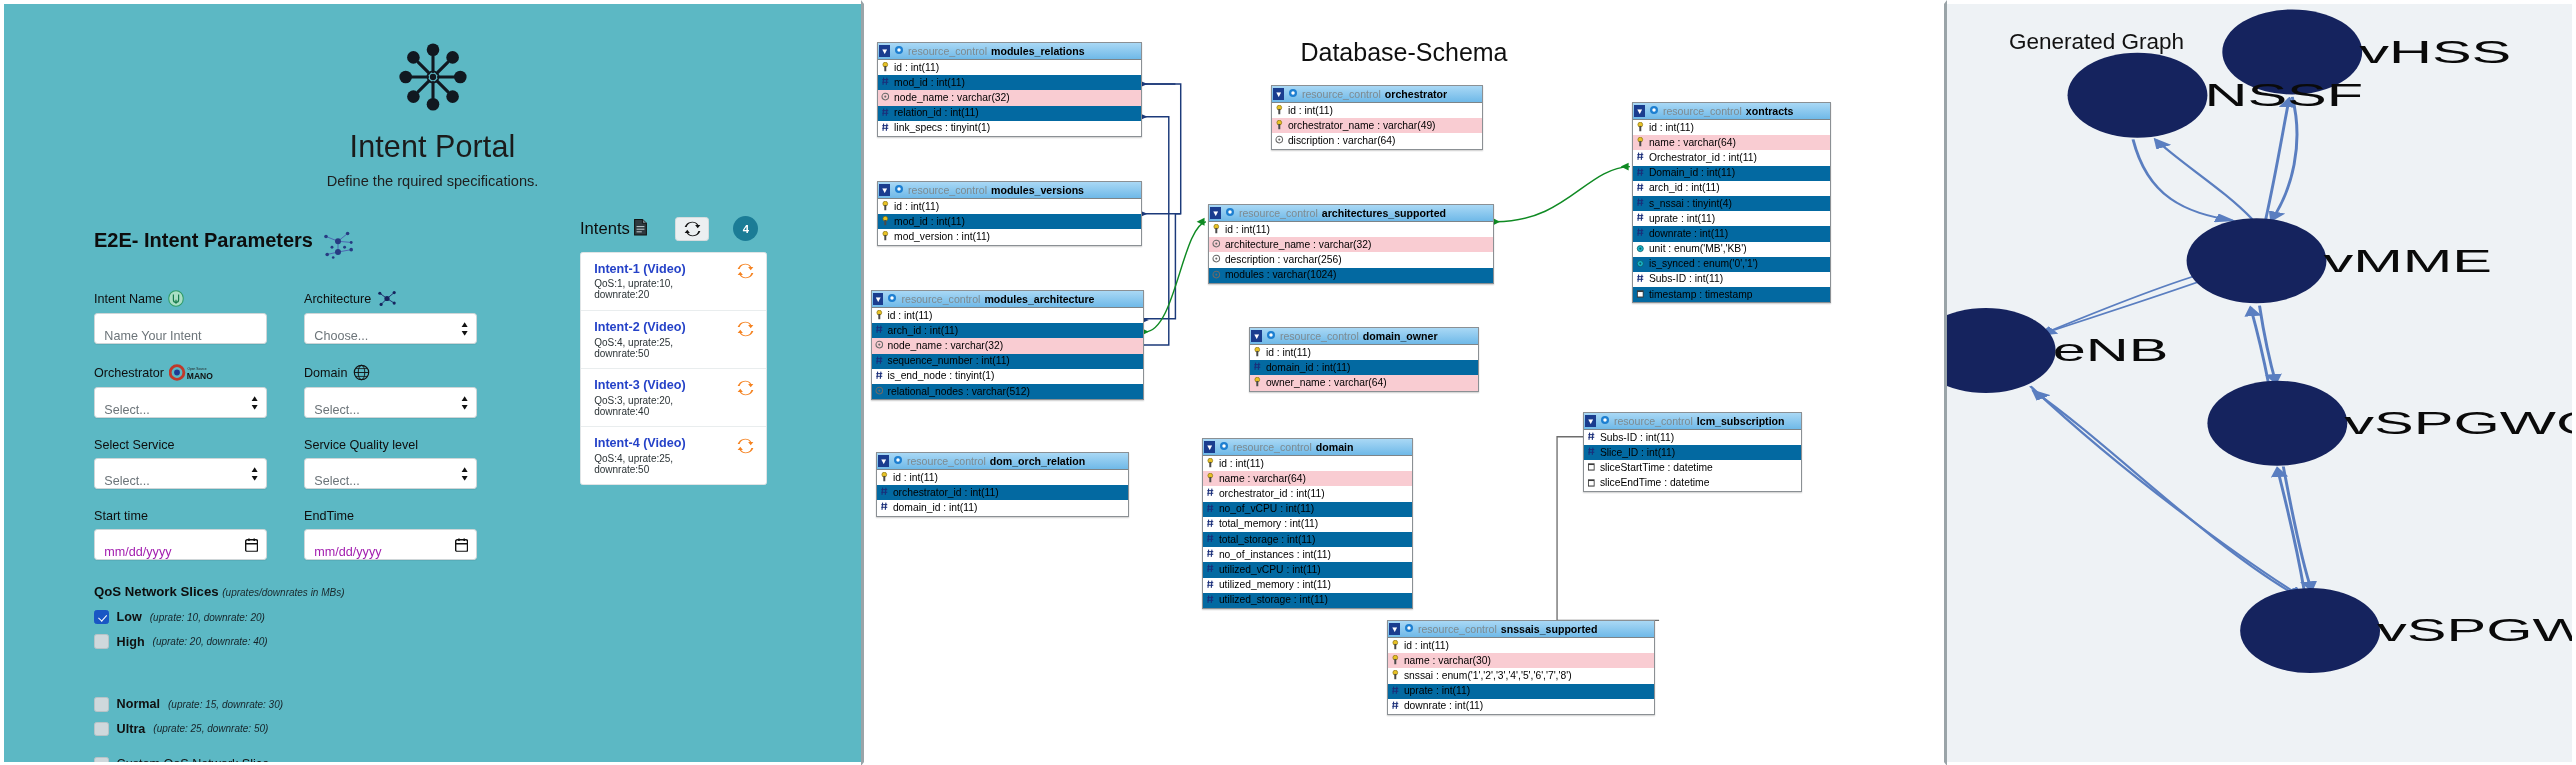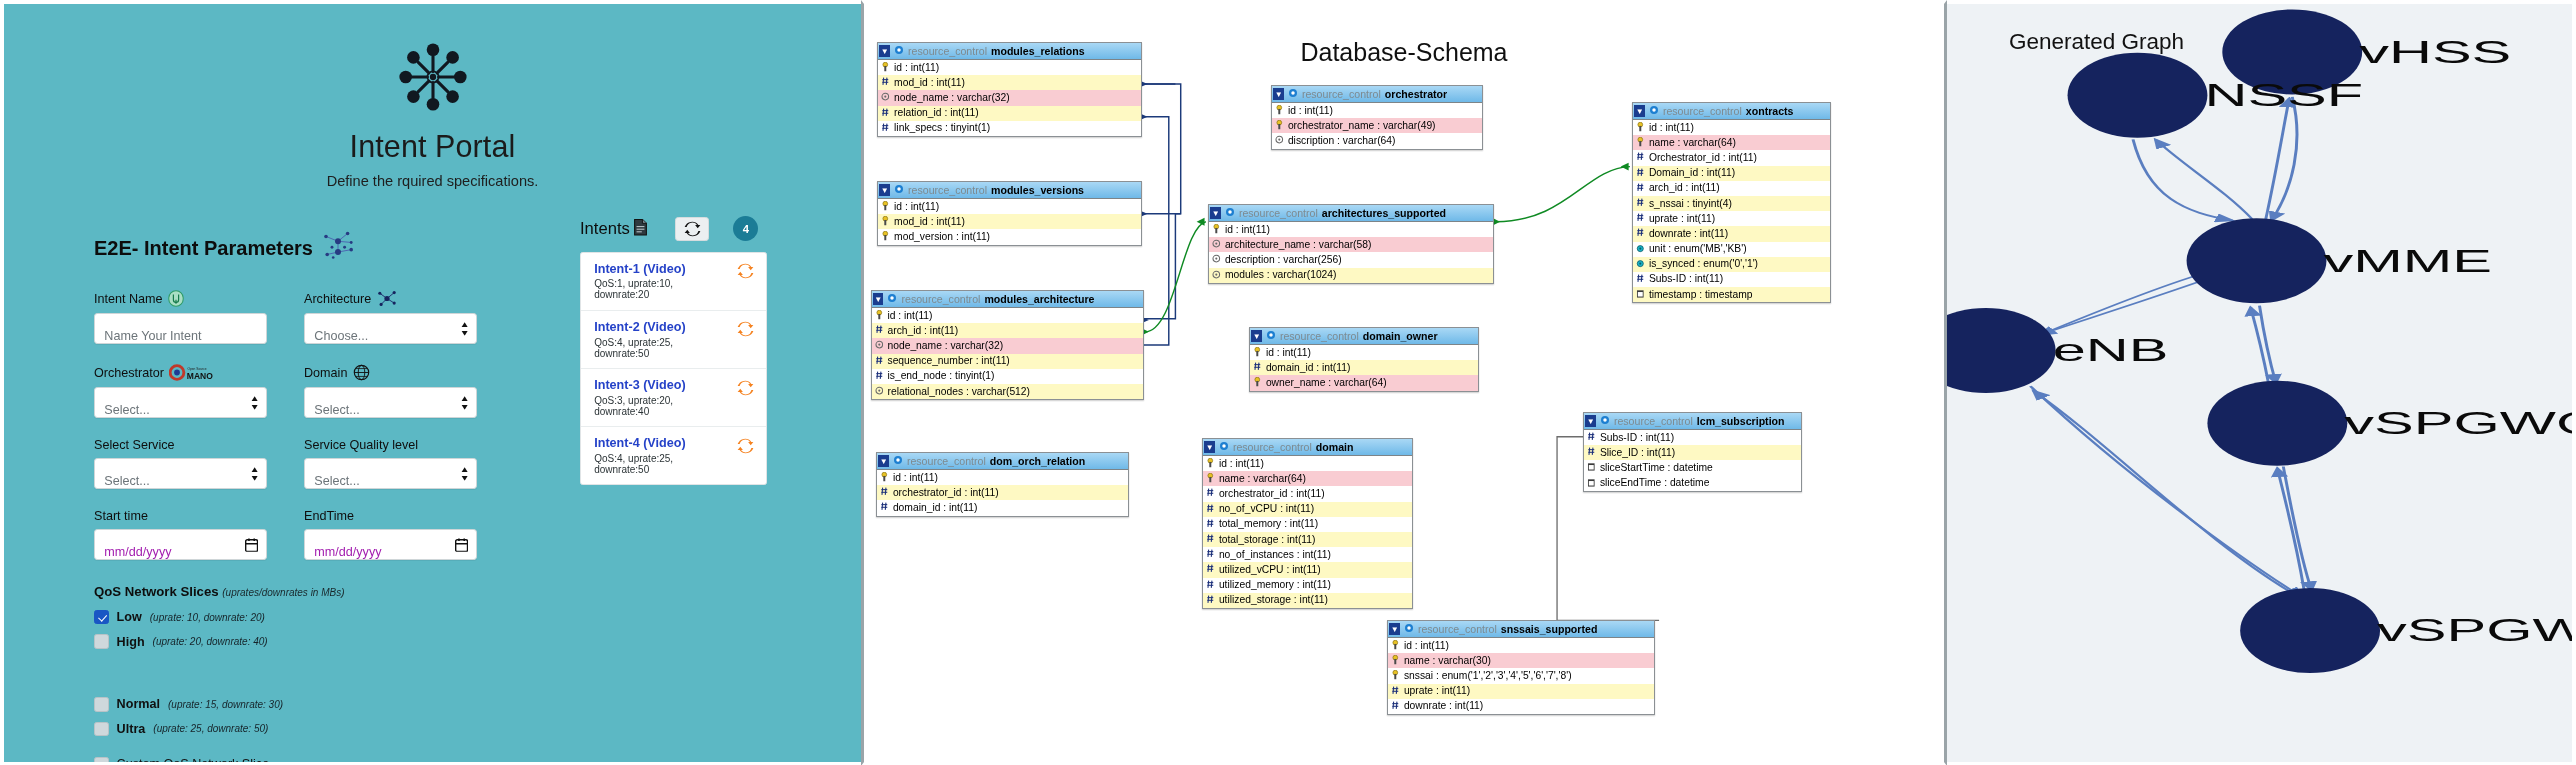--- a/index.html
+++ b/index.html
@@ -22,21 +22,21 @@
     flex: 0 0 861px;
     overflow: hidden;
   }
   .portal-head { padding-top: 38px; text-align: center; }
   .brand-logo { display: block; margin: 0 auto 17px; width: 70px; height: 70px; }
   .portal-title { font-size: 30.5px; font-weight: 400; color: #1b1b1b; letter-spacing: 0.1px; }
   .portal-sub { font-size: 14.6px; color: #1e1e1e; margin-top: 9.3px; font-weight: 400; }
 
   .portal-body { position: relative; margin-top: 40px; padding: 0 32px 0 90px; }
 
-  .section-title-row { display: flex; align-items: flex-end; gap: 6.6px; margin-bottom: 30.5px; }
+  .section-title-row { display: flex; align-items: flex-start; gap: 6.6px; margin-bottom: 30.5px; }
   .section-title { font-size: 20px; font-weight: 700; color: #0d0d0d; }
   .mini-graph-icon { width: 36px; height: 30.5px; opacity: .92; }
 
   .form-cols { display: flex; gap: 37px; }
   .form-col { width: 173px; }
   .field { margin-bottom: 20px; }
   .field-label {
     display: flex; align-items: center; gap: 5.3px;
     font-size: 12.6px; color: #0e0e0e; font-weight: 400; margin-bottom: 6px;
     white-space: nowrap;
@@ -146,21 +146,21 @@
   }
   .head-gear { flex: 0 0 10px; }
   .schema-ns { color: #7d8a90; font-weight: 400; }
   .tbl-name { color: #000; font-weight: 700; }
   .row {
     display: flex; align-items: center; gap: 4px;
     height: 15.2px; padding: 0 5.3px 0 3.3px;
     font-size: 10.3px; color: #000; white-space: nowrap;
     border-bottom: 0.7px solid transparent;
   }
-  .row.alt { background: #fef9c3; }
+  .row.alt { background: #0369a1; }
   .row.pk-pink { background: #f9ccd2; }
   .row.white { background: #ffffff; }
   .key-ico { flex: 0 0 8.6px; width: 8.6px; height: 10px; }
 
   
   .graph {
     position: relative; flex: 1 1 auto; height: 766px;
     background: #eef2f5;
     border-top: 4px solid #ffffff; border-bottom: 4px solid #ffffff;
     border-right: 4px solid #ffffff;
@@ -770,21 +770,21 @@
                 <ellipse cx="6.5" cy="4" rx="3.6" ry="3.6" fill="#e8c225" stroke="#806a00" stroke-width="1"></ellipse>
                 <rect x="5" y="6" width="3" height="8" fill="#4a4a4a"></rect>
               </svg></span>
             <span>id : int(11)</span>
           </div>
           <div class="row pk-pink">
             <span class="key-ico"><svg viewBox="0 0 13 15">
                 <circle cx="6.5" cy="7" r="5" fill="none" stroke="#6a6a6a" stroke-width="1.6"></circle>
                 <circle cx="6.5" cy="7" r="1.6" fill="#6a6a6a"></circle>
               </svg></span>
-            <span>architecture_name : varchar(58)</span>
+            <span>architecture_name : varchar(32)</span>
           </div>
           <div class="row white">
             <span class="key-ico"><svg viewBox="0 0 13 15">
                 <circle cx="6.5" cy="7" r="5" fill="none" stroke="#6a6a6a" stroke-width="1.6"></circle>
                 <circle cx="6.5" cy="7" r="1.6" fill="#6a6a6a"></circle>
               </svg></span>
             <span>description : varchar(256)</span>
           </div>
           <div class="row alt">
             <span class="key-ico"><svg viewBox="0 0 13 15">

